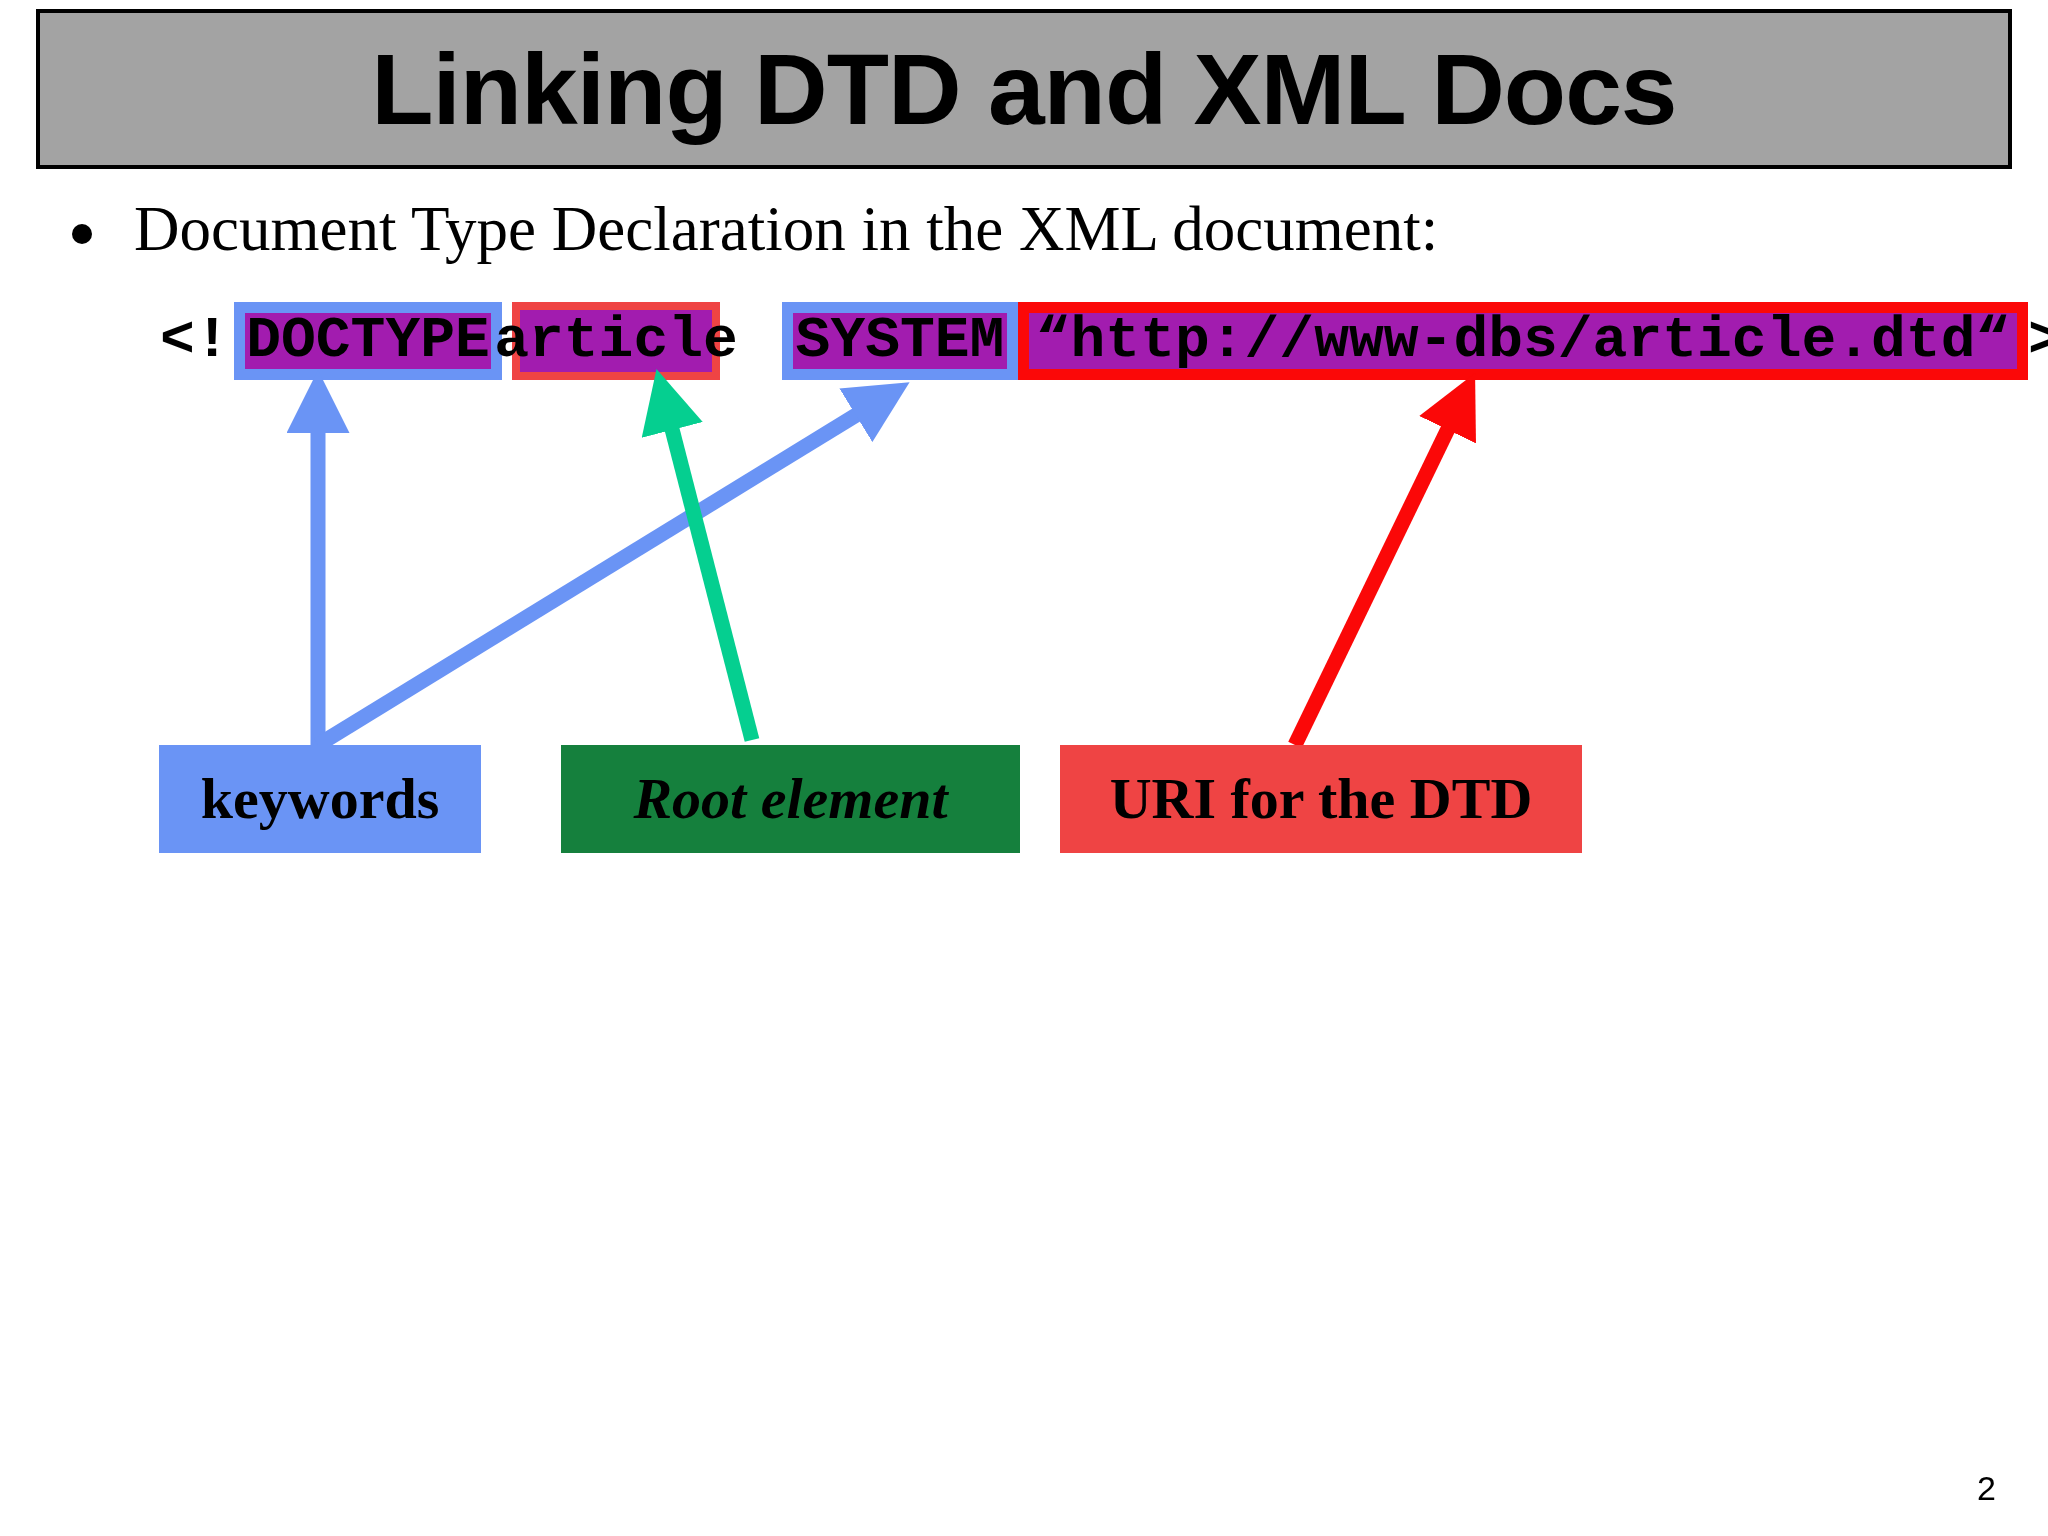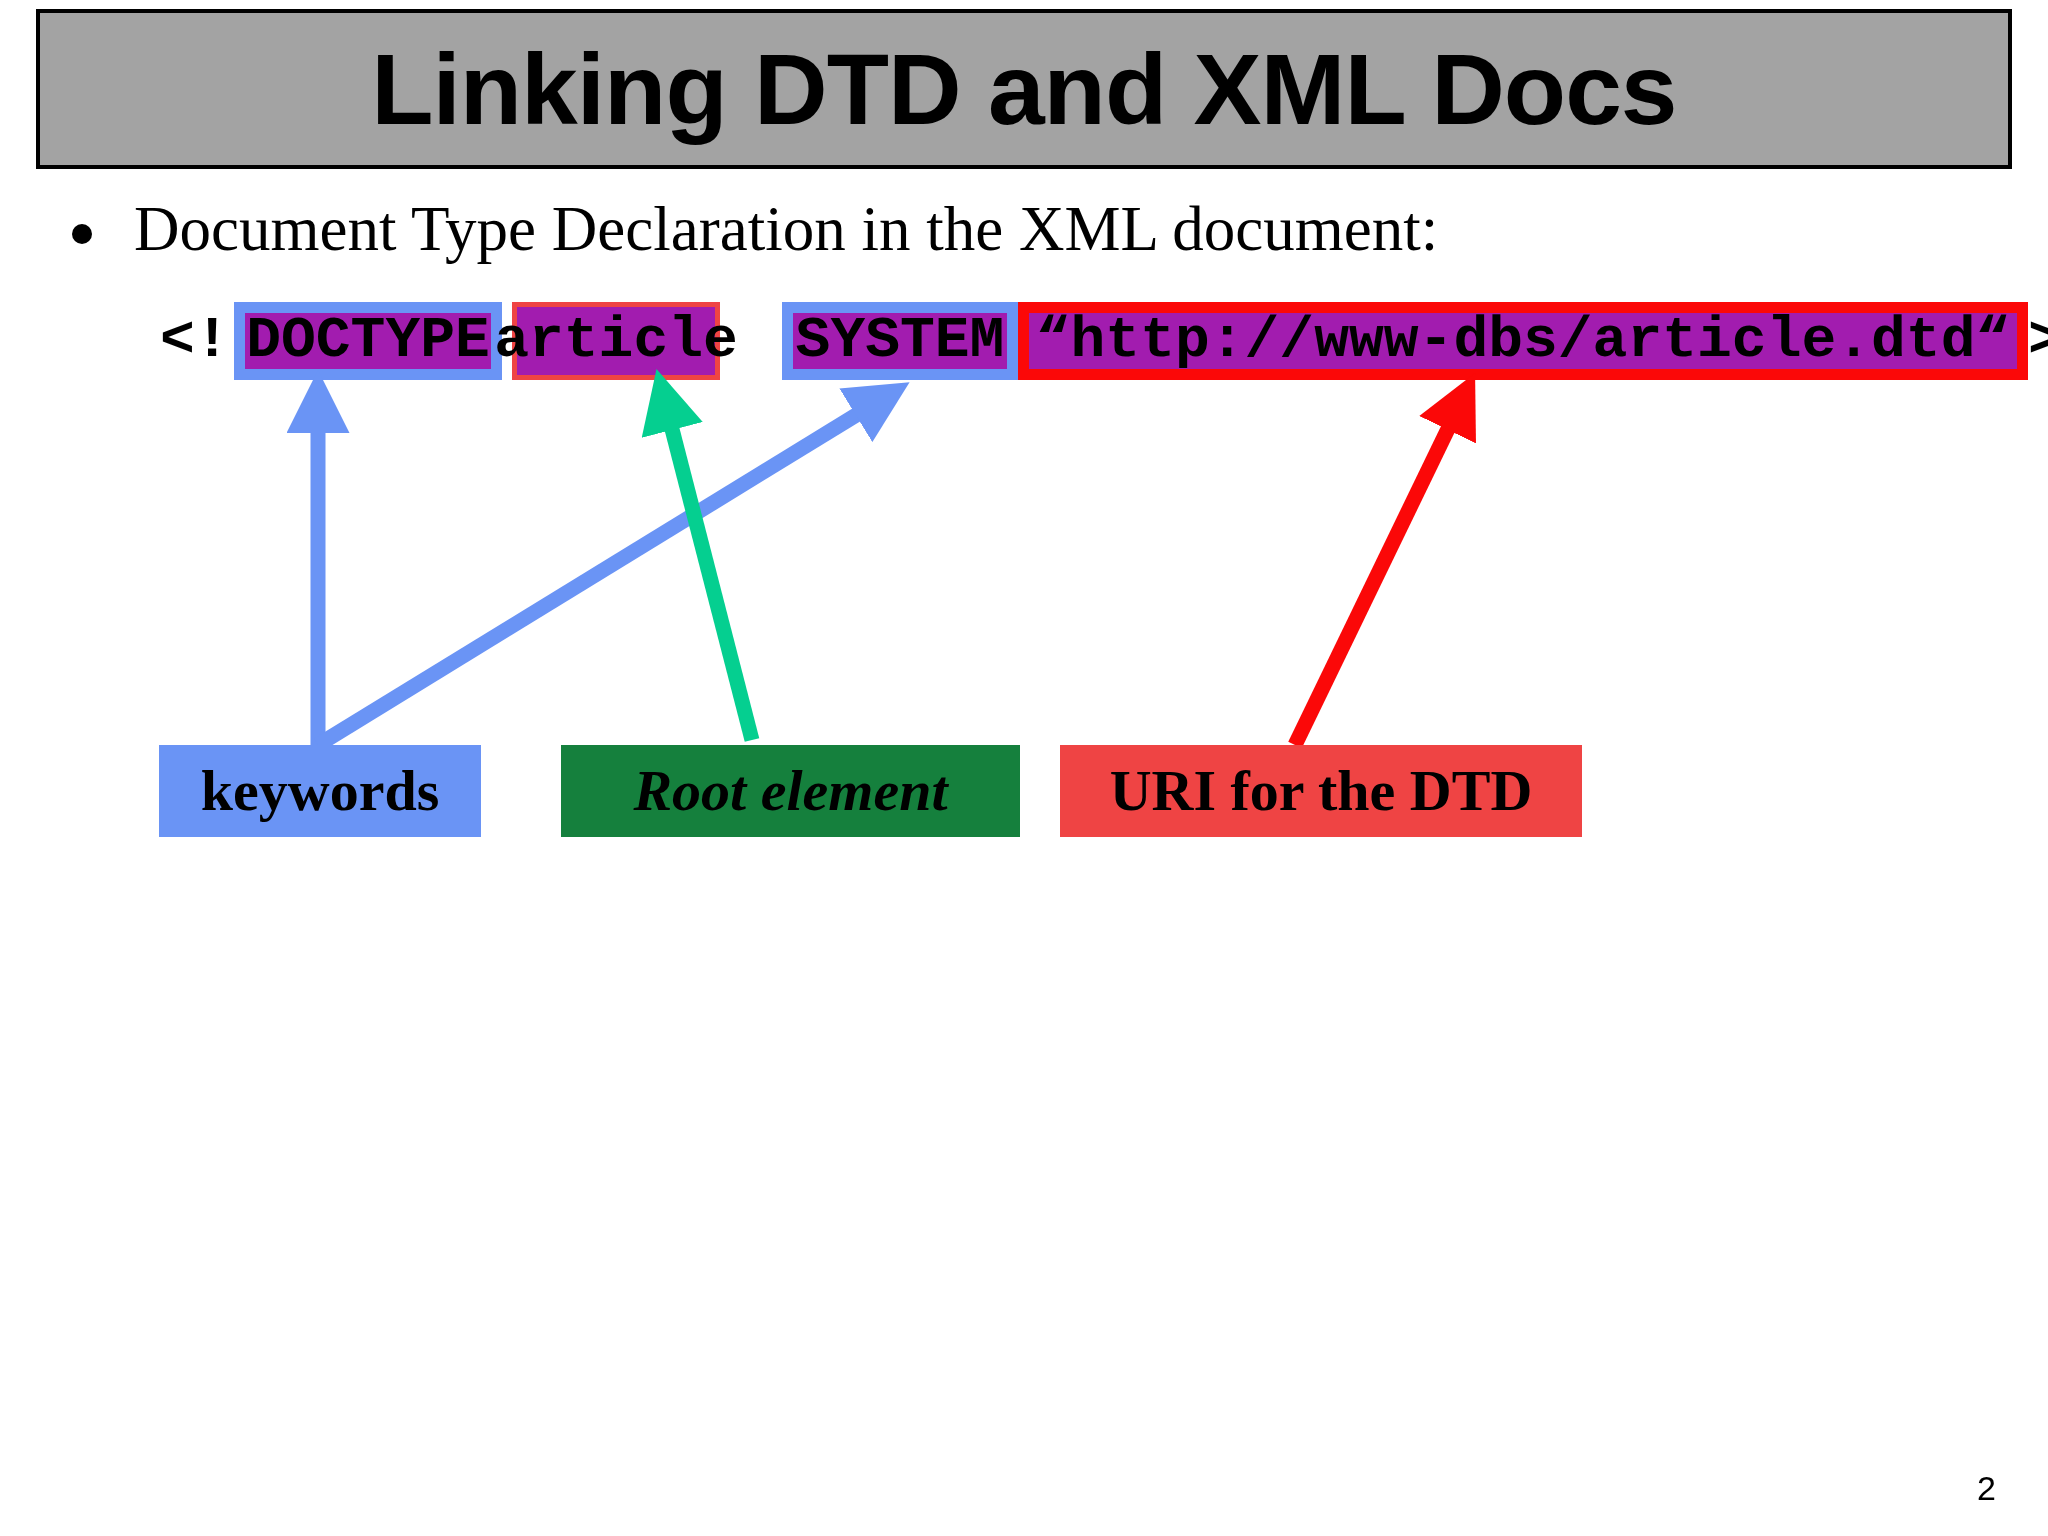--- a/index.html
+++ b/index.html
@@ -106,38 +106,38 @@
   }
 
   #box-doctype {
     left: 234px;
     width: 268px;
     border: 11px solid #6a94f5;
   }
   #box-article {
     left: 512px;
     width: 208px;
-    border: 5px solid #ef4444;
+    border: 8px solid #ef4444;
     text-align: center;
   }
   #box-system {
     left: 782px;
     width: 236px;
     border: 11px solid #6a94f5;
   }
   #box-uri {
     left: 1018px;
     width: 1010px;
     border: 11px solid #fb0808;
   }
 
   
   .legend-box {
     position: absolute;
-    height: 92px;
+    height: 108px;
     display: flex;
     align-items: center;
     justify-content: center;
   }
   .legend-label {
     font-family: "Liberation Serif", "DejaVu Serif", serif;
     font-weight: bold;
     font-size: 58px;
     line-height: 1;
     color: #000000;

